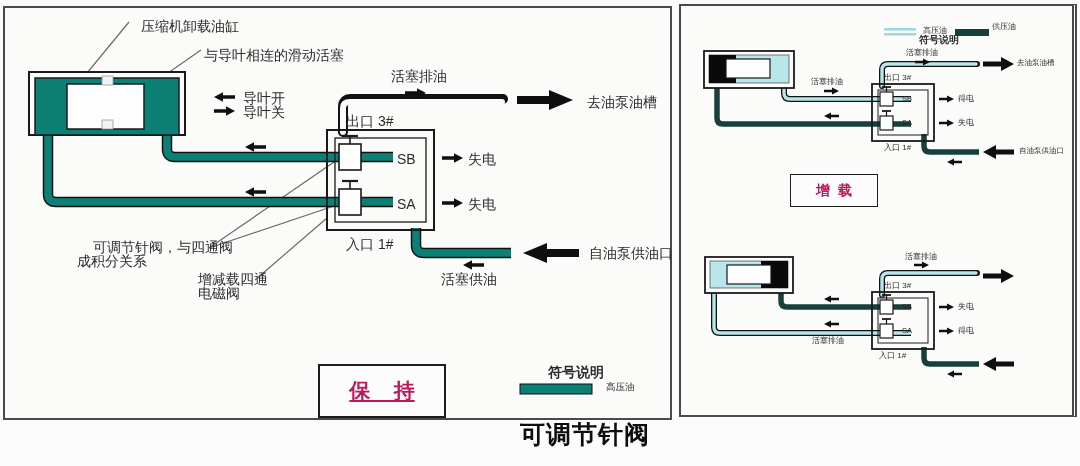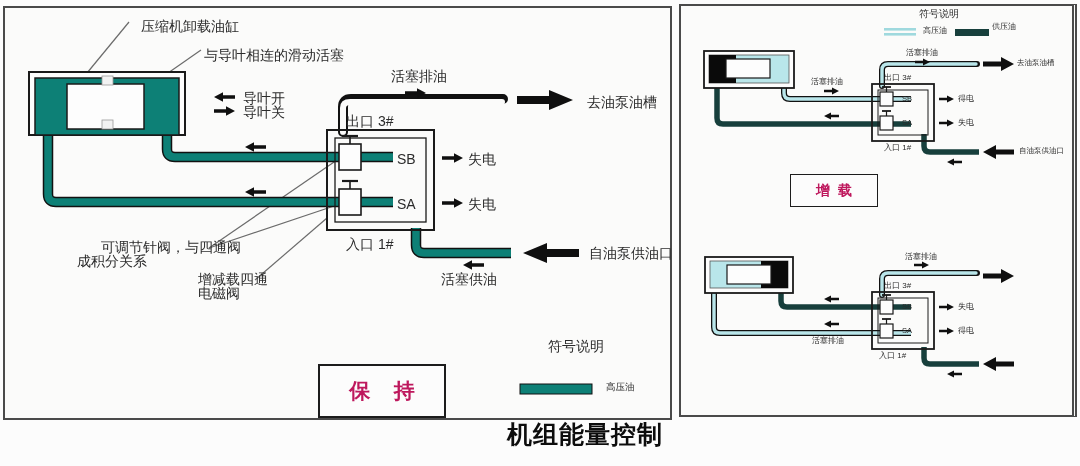--- a/index.html
+++ b/index.html
@@ -12,27 +12,27 @@
   .panel{position:absolute;background:#fbfbfa;}
   .panel-left{left:3px;top:6px;width:669px;height:414px;border:2px solid #4a4a4a;box-sizing:border-box;}
   .panel-right{left:679px;top:4px;width:398px;height:413px;border:2px solid #4a4a4a;border-right:5px double #4a4a4a;box-sizing:border-box;}
   .panel svg{position:absolute;left:0;top:0;}
   .lbl{position:absolute;white-space:nowrap;line-height:1.15;color:#2b2b2b;}
   .f11{font-size:14px;}
   .f10{font-size:10px;}
   .f9{font-size:9.5px;}
   .f8{font-size:8px;}
   .f75{font-size:7.5px;}
-  .bold{font-weight:normal;}
+  .bold{font-weight:bold;margin-top:26px;}
   .mode-box{
     position:absolute;border:2px solid #1c1c1c;background:#fcfcfc;
     display:flex;align-items:center;justify-content:center;
   }
   .mode-text{white-space:pre;font-weight:bold;color:#be185d;}
-  .mode-big{font-size:21px;}
+  .mode-big{font-size:21px;text-decoration:underline;}
   .mode-small{font-size:14px;}
   .main-title{
     position:absolute;left:480px;top:418px;width:210px;
     font-size:25px;font-weight:bold;color:#0d0d0d;letter-spacing:1px;
     text-align:center;white-space:nowrap;
   }
 </style>
 </head>
 <body>
 
@@ -117,21 +117,21 @@
     <span class="lbl f11" style="left:386px;top:60px">活塞排油</span>
     <span class="lbl f11" style="left:341px;top:105px">出口 3#</span>
     <span class="lbl f11" style="left:582px;top:86px">去油泵油槽</span>
     <span class="lbl f11" style="left:392px;top:143px">SB</span>
     <span class="lbl f11" style="left:463px;top:143px">失电</span>
     <span class="lbl f11" style="left:392px;top:188px">SA</span>
     <span class="lbl f11" style="left:463px;top:188px">失电</span>
     <span class="lbl f11" style="left:341px;top:228px">入口 1#</span>
     <span class="lbl f11" style="left:584px;top:237px">自油泵供油口</span>
     <span class="lbl f11" style="left:436px;top:263px">活塞供油</span>
-    <span class="lbl f11" style="left:96px;top:231px">可调节针阀，与四通阀</span>
+    <span class="lbl f11" style="left:88px;top:231px">可调节针阀，与四通阀</span>
     <span class="lbl f11" style="left:72px;top:245px">成积分关系</span>
     <span class="lbl f11" style="left:193px;top:263px">增减载四通</span>
     <span class="lbl f11" style="left:193px;top:277px">电磁阀</span>
     <span class="lbl bold" style="left:543px;top:330px;font-size:14px">符号说明</span>
     <span class="lbl f9" style="left:601px;top:374px">高压油</span>
 
     <div class="mode-box" style="left:313px;top:356px;width:124px;height:50px">
       <span class="mode-text mode-big">保    持</span>
     </div>
   </div>
@@ -261,14 +261,14 @@
     <span class="lbl f8" style="left:224px;top:246px">活塞排油</span>
     <span class="lbl f8" style="left:203px;top:275px">出口 3#</span>
     <span class="lbl f75" style="left:221px;top:297px">SB</span>
     <span class="lbl f8" style="left:277px;top:296px">失电</span>
     <span class="lbl f75" style="left:221px;top:321px">SA</span>
     <span class="lbl f8" style="left:277px;top:320px">得电</span>
     <span class="lbl f8" style="left:131px;top:330px">活塞排油</span>
     <span class="lbl f8" style="left:198px;top:345px">入口 1#</span>
   </div>
 
-  <div class="main-title">机组能量控制</div>
+  <div class="main-title">可调节针阀</div>
 </div>
 
 </body></html>

